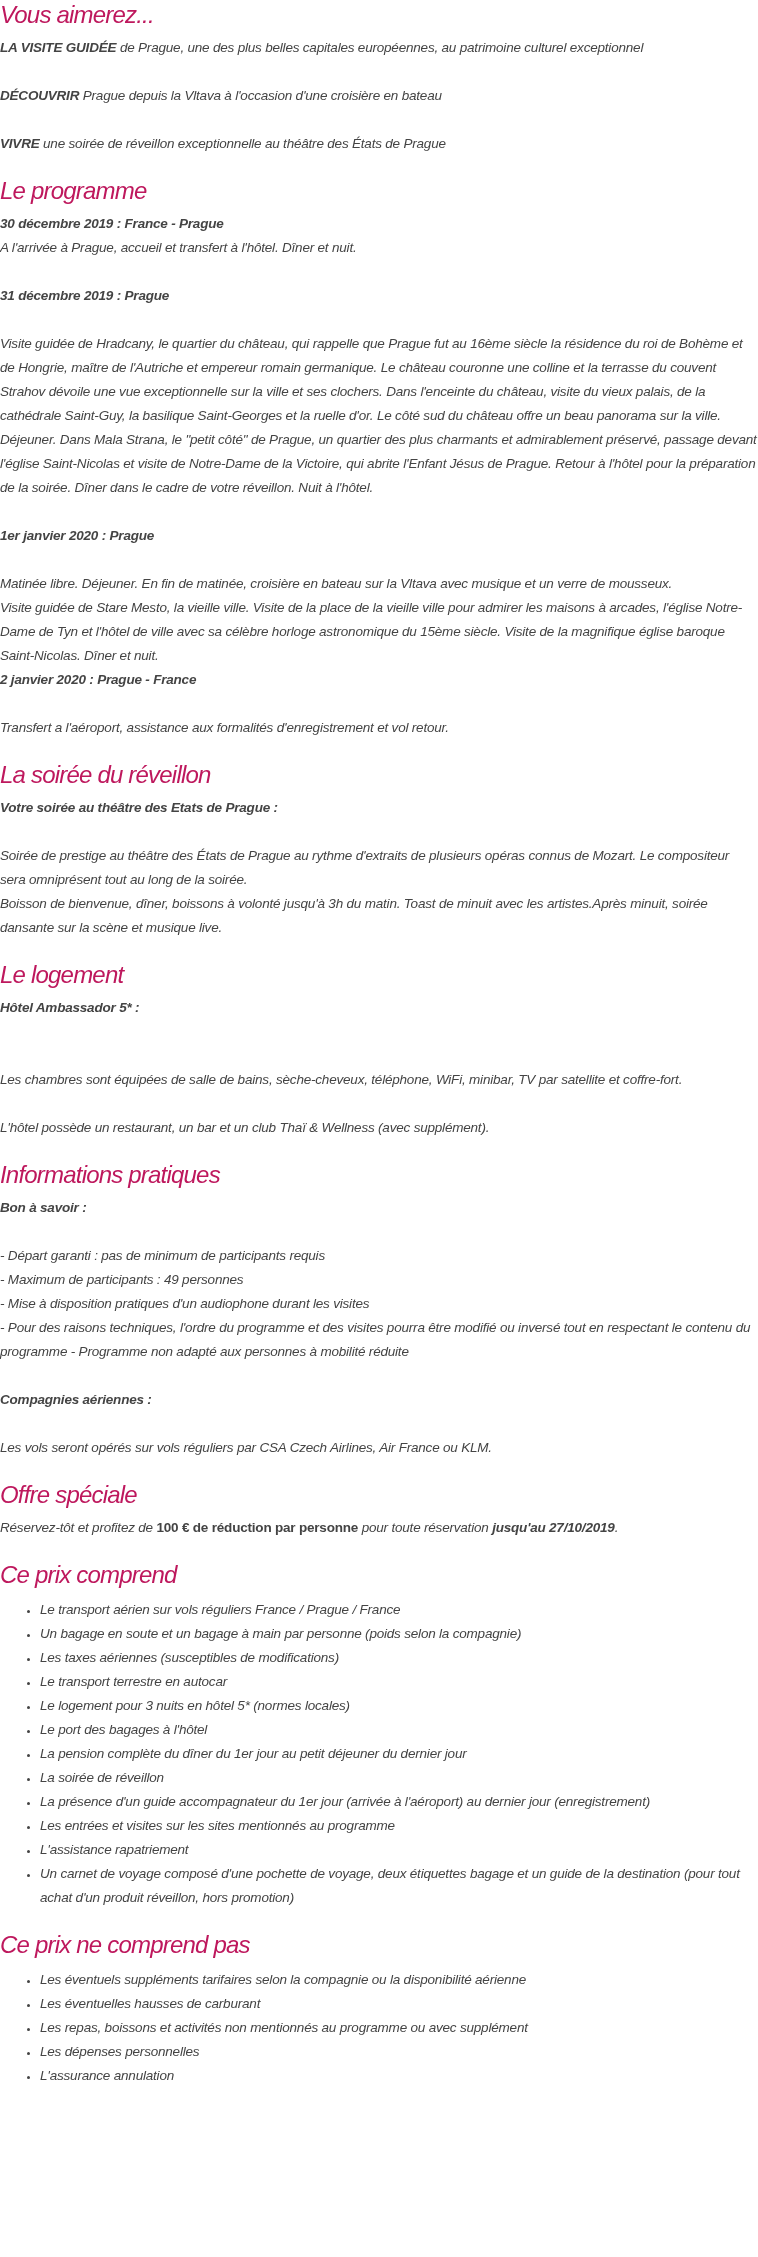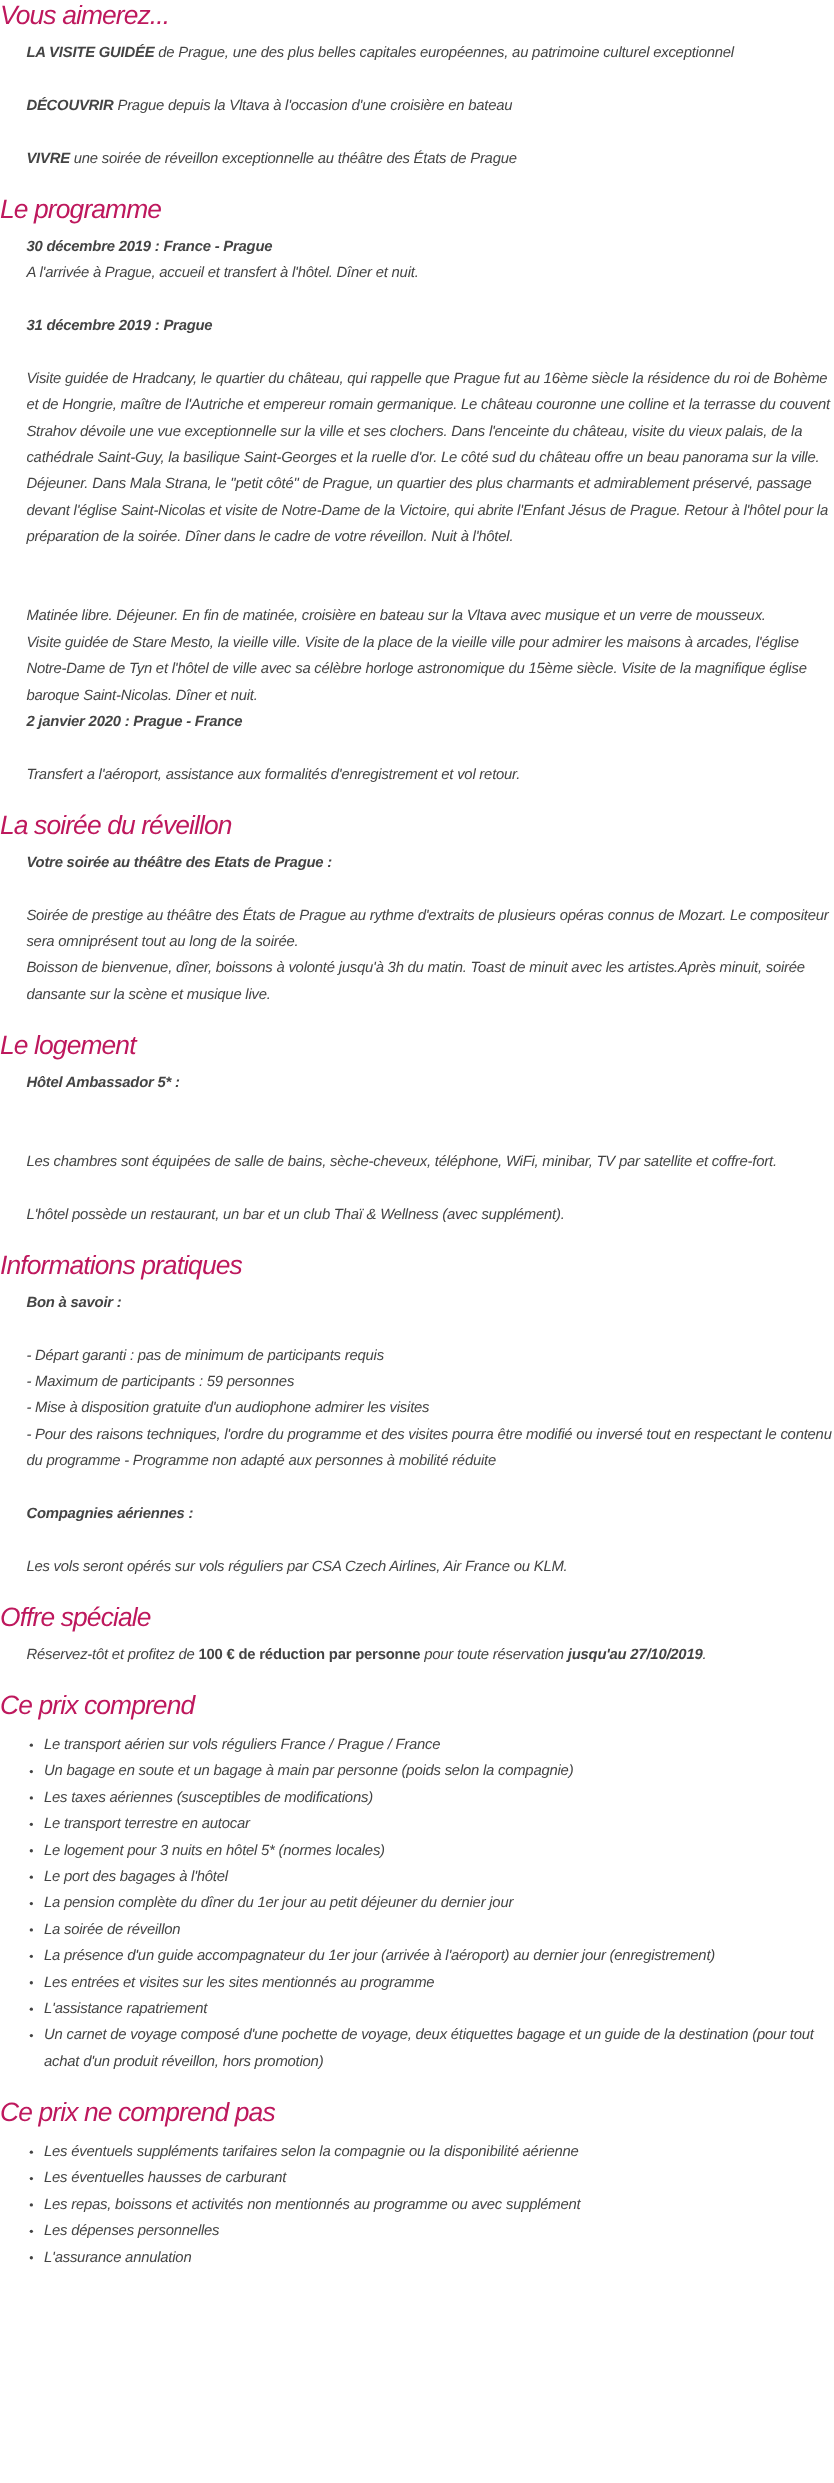--- a/index.html
+++ b/index.html
@@ -16,21 +16,21 @@
   h2 {
     font-family: "Liberation Sans", sans-serif;
     font-style: italic;
     font-weight: normal;
     color: #be185d;
     font-size: 24px;
     line-height: 30px;
     margin: 0 0 6px 0;
     letter-spacing: -0.8px;
   }
-  p { margin: 0; padding-left: 24px; }
+  p { margin: 0; }
   .gap { height: 24px; }
   .sec-gap { height: 20px; }
   b { font-weight: bold; }
   .normal { font-style: normal; }
   ul { margin: 8px 1px 0 0; padding-left: 40px; }
   ul li { list-style: disc; margin: 0; }
   ul li::marker { font-size: 11px; }
 </style>
 </head>
 <body>
@@ -49,20 +49,21 @@
 
   <section>
     <h2>Le programme</h2>
     <p><b>30 décembre 2019 : France - Prague</b></p>
     <p>A l'arrivée à Prague, accueil et transfert à l'hôtel. Dîner et nuit.</p>
     <div class="gap"></div>
     <p><b>31 décembre 2019 : Prague</b></p>
     <div class="gap"></div>
     <p>Visite guidée de Hradcany, le quartier du château, qui rappelle que Prague fut au 16ème siècle la résidence du roi de Bohème et de Hongrie, maître de l'Autriche et empereur romain germanique. Le château couronne une colline et la terrasse du couvent Strahov dévoile une vue exceptionnelle sur la ville et ses clochers. Dans l'enceinte du château, visite du vieux palais, de la cathédrale Saint-Guy, la basilique Saint-Georges et la ruelle d'or. Le côté sud du château offre un beau panorama sur la ville. Déjeuner. Dans Mala Strana, le "petit côté" de Prague, un quartier des plus charmants et admirablement préservé, passage devant l'église Saint-Nicolas et visite de Notre-Dame de la Victoire, qui abrite l'Enfant Jésus de Prague. Retour à l'hôtel pour la préparation de la soirée. Dîner dans le cadre de votre réveillon. Nuit à l'hôtel.</p>
     <div class="gap"></div>
+    <p><b>1er janvier 2020 : Prague</b></p>
     <div class="gap"></div>
     <p>Matinée libre. Déjeuner. En fin de matinée, croisière en bateau sur la Vltava avec musique et un verre de mousseux.</p>
     <p>Visite guidée de Stare Mesto, la vieille ville. Visite de la place de la vieille ville pour admirer les maisons à arcades, l'église Notre-Dame de Tyn et l'hôtel de ville avec sa célèbre horloge astronomique du 15ème siècle. Visite de la magnifique église baroque Saint-Nicolas. Dîner et nuit.</p>
     <p><b>2 janvier 2020 : Prague - France</b></p>
     <div class="gap"></div>
     <p>Transfert a l'aéroport, assistance aux formalités d'enregistrement et vol retour.</p>
   </section>
   <div class="sec-gap"></div>
 
   <section>
@@ -83,22 +84,22 @@
     <div class="gap"></div>
     <p>L'hôtel possède un restaurant, un bar et un club Thaï &amp; Wellness (avec supplément).</p>
   </section>
   <div class="sec-gap"></div>
 
   <section>
     <h2>Informations pratiques</h2>
     <p><b>Bon à savoir :</b></p>
     <div class="gap"></div>
     <p>- Départ garanti : pas de minimum de participants requis</p>
-    <p>- Maximum de participants : 59 personnes</p>
-    <p>- Mise à disposition gratuite d'un audiophone admirer les visites</p>
+    <p>- Maximum de participants : 49 personnes</p>
+    <p>- Mise à disposition pratiques d'un audiophone durant les visites</p>
     <p>- Pour des raisons techniques, l'ordre du programme et des visites pourra être modifié ou inversé tout en respectant le contenu du programme - Programme non adapté aux personnes à mobilité réduite</p>
     <div class="gap"></div>
     <p><b>Compagnies aériennes :</b></p>
     <div class="gap"></div>
     <p>Les vols seront opérés sur vols réguliers par CSA Czech Airlines, Air France ou KLM.</p>
   </section>
   <div class="sec-gap"></div>
 
   <section>
     <h2>Offre spéciale</h2>

